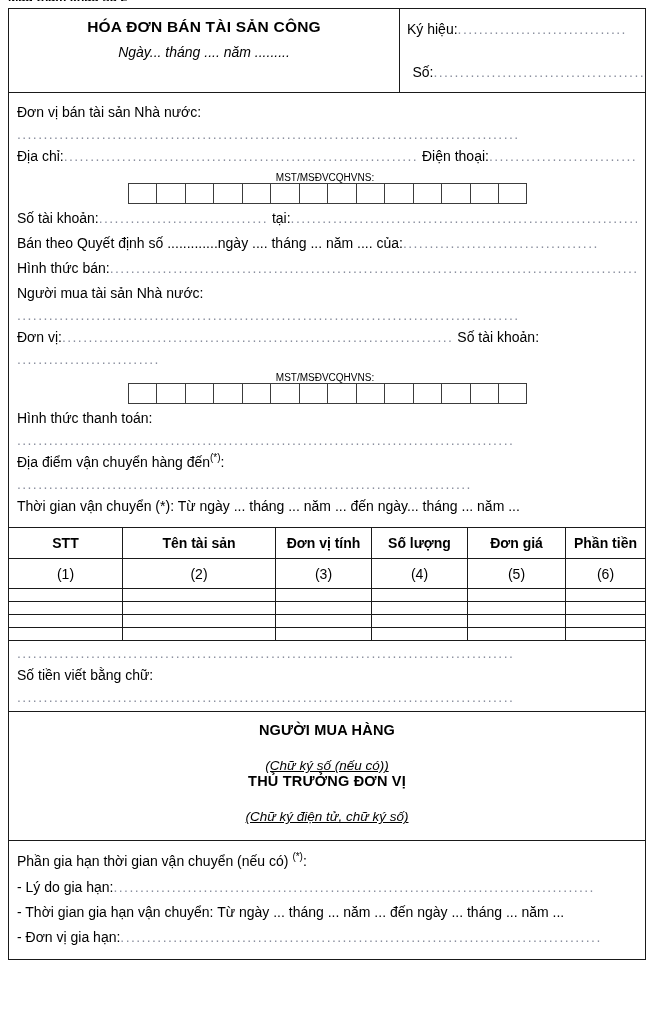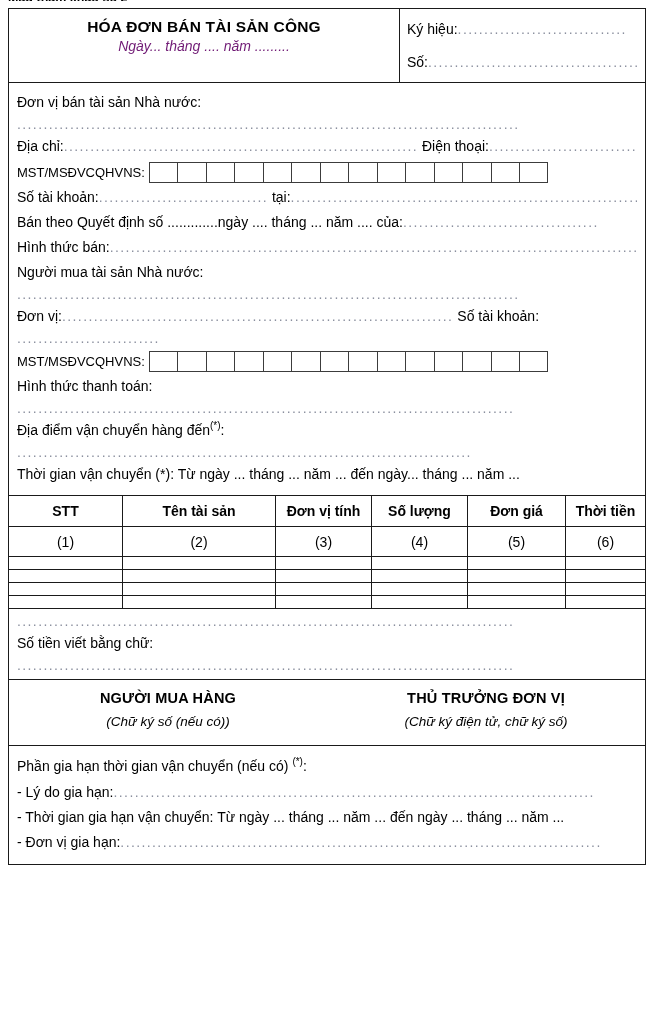--- a/index.html
+++ b/index.html
@@ -65,37 +65,37 @@
     padding: 8px 0 9px 0;
     text-align: center;
   }
   .doc-title {
     font-size: 15.5px;
     font-weight: bold;
     letter-spacing: .2px;
     line-height: 1.25;
   }
   .doc-date {
-    margin-top: 2px;
+    margin-top: 8px;
     font-size: 14px;
     font-style: italic;
-    color: #701a75;
+    color: #000000;
   }
   .header-right {
     flex: 1;
     padding: 10px 0 9px 7px;
     box-sizing: border-box;
   }
   .hdr-line {
     font-size: 14px;
     white-space: nowrap;
     overflow: hidden;
     line-height: 1.55;
   }
-  .hdr-line + .hdr-line { margin-top: 11px; }
+  .hdr-line + .hdr-line { margin-top: 21px; text-align: right; }
 
   
   .dots {
     color: #8a8f9e;
     letter-spacing: 1.4px;
   }
   .dotline {
     display: block;
     color: #8a8f9e;
     letter-spacing: 1.4px;
@@ -122,22 +122,23 @@
     font-size: 10px;
     vertical-align: super;
     line-height: 0;
   }
 
   
   .mst-row {
     display: flex;
     align-items: center;
     margin: 5px 0 4px 0;
-    font-size: 13px;
-    white-space: nowrap;
+    font-size: 10px;
+    white-space: nowrap;
+    flex-direction: column;
   }
   .mst-label { margin-right: 4px; }
   .boxes {
     display: flex;
   }
   .boxes .cell {
     width: 28.5px;
     height: 21px;
     border: 1.1px solid #3c3c3c;
     border-right: none;
@@ -169,34 +170,36 @@
     height: 30px;
     white-space: nowrap;
   }
   td.numrow { height: 29px; font-size: 14px; }
   td.blank  { height: 12px; }
 
   
   .sign {
     display: flex;
     padding: 10px 0 16px 0;
+    flex-direction: column;
   }
   .sign-col {
     flex: 1;
     text-align: center;
   }
   .sign-title {
     font-size: 14.5px;
     font-weight: bold;
     letter-spacing: .2px;
   }
   .sign-note {
-    margin-top: 8px;
+    margin-top: 20px;
     font-size: 13.5px;
     font-style: italic;
+    text-decoration: underline;
   }
 
   
   .foot-row {
     font-size: 14px;
     line-height: 1.45;
     white-space: nowrap;
     overflow: hidden;
     margin: 5px 0;
   }
@@ -291,21 +294,21 @@
     </div>
 
     <table class="items">
       <tbody>
           <tr>
         <th style="width:113px">STT</th>
         <th style="width:152px">Tên tài sản</th>
         <th style="width:95px">Đơn vị tính</th>
         <th style="width:95px">Số lượng</th>
         <th style="width:97px">Đơn giá</th>
-        <th>Thời tiền</th>
+        <th>Phần tiền</th>
       </tr>
       <tr>
         <td class="numrow">(1)</td>
         <td class="numrow">(2)</td>
         <td class="numrow">(3)</td>
         <td class="numrow">(4)</td>
         <td class="numrow">(5)</td>
         <td class="numrow">(6)</td>
       </tr>
       <tr>

